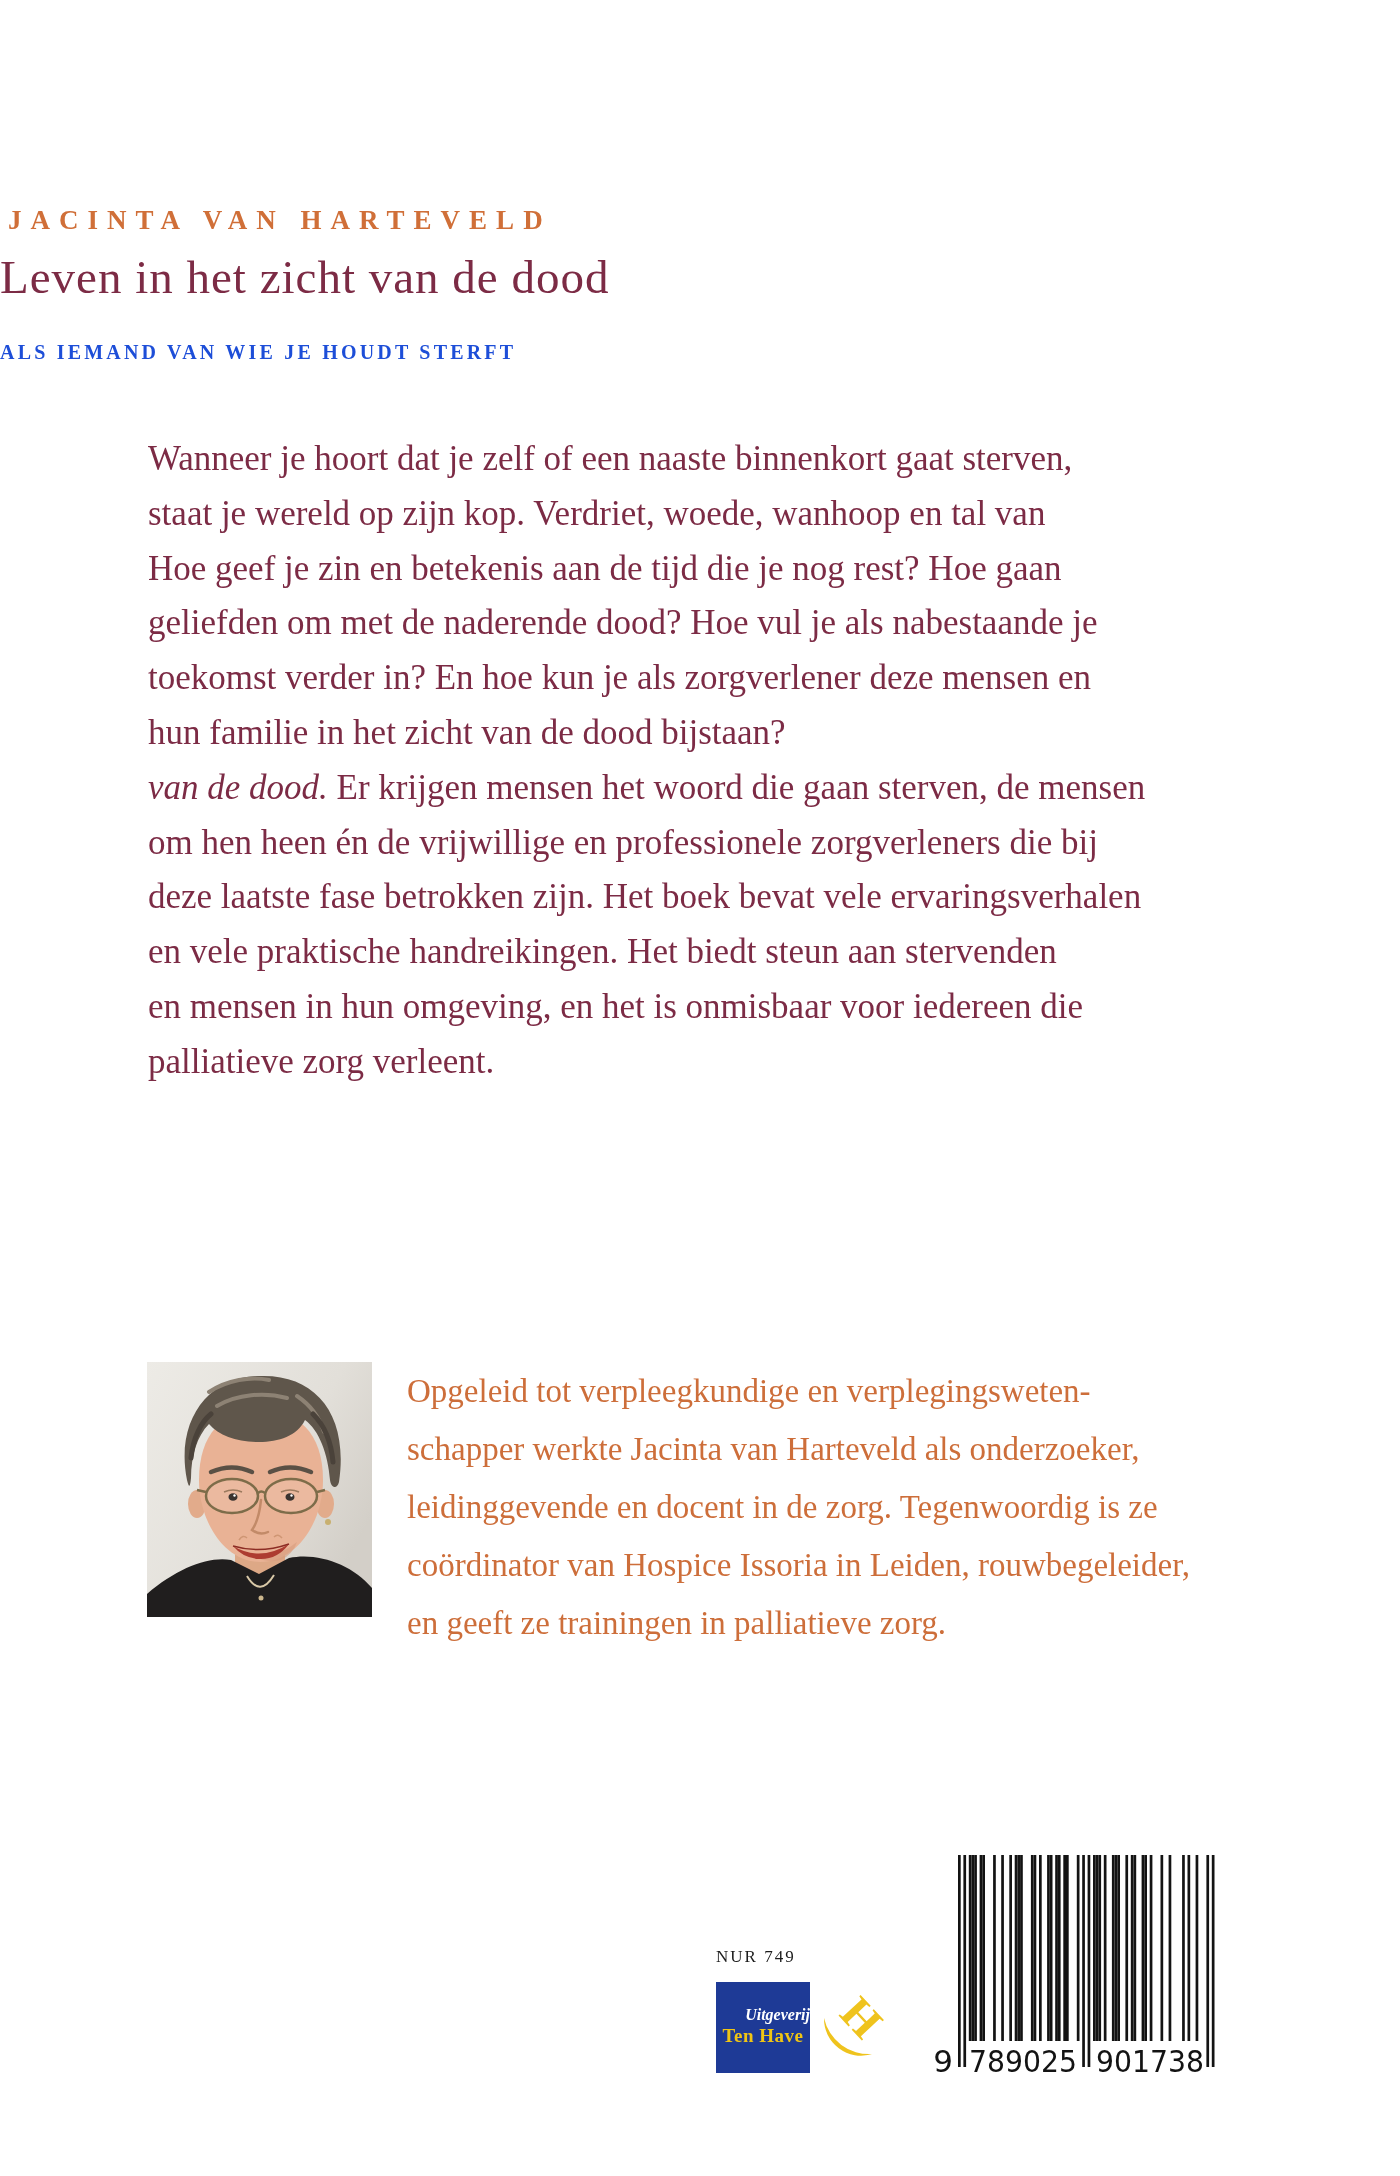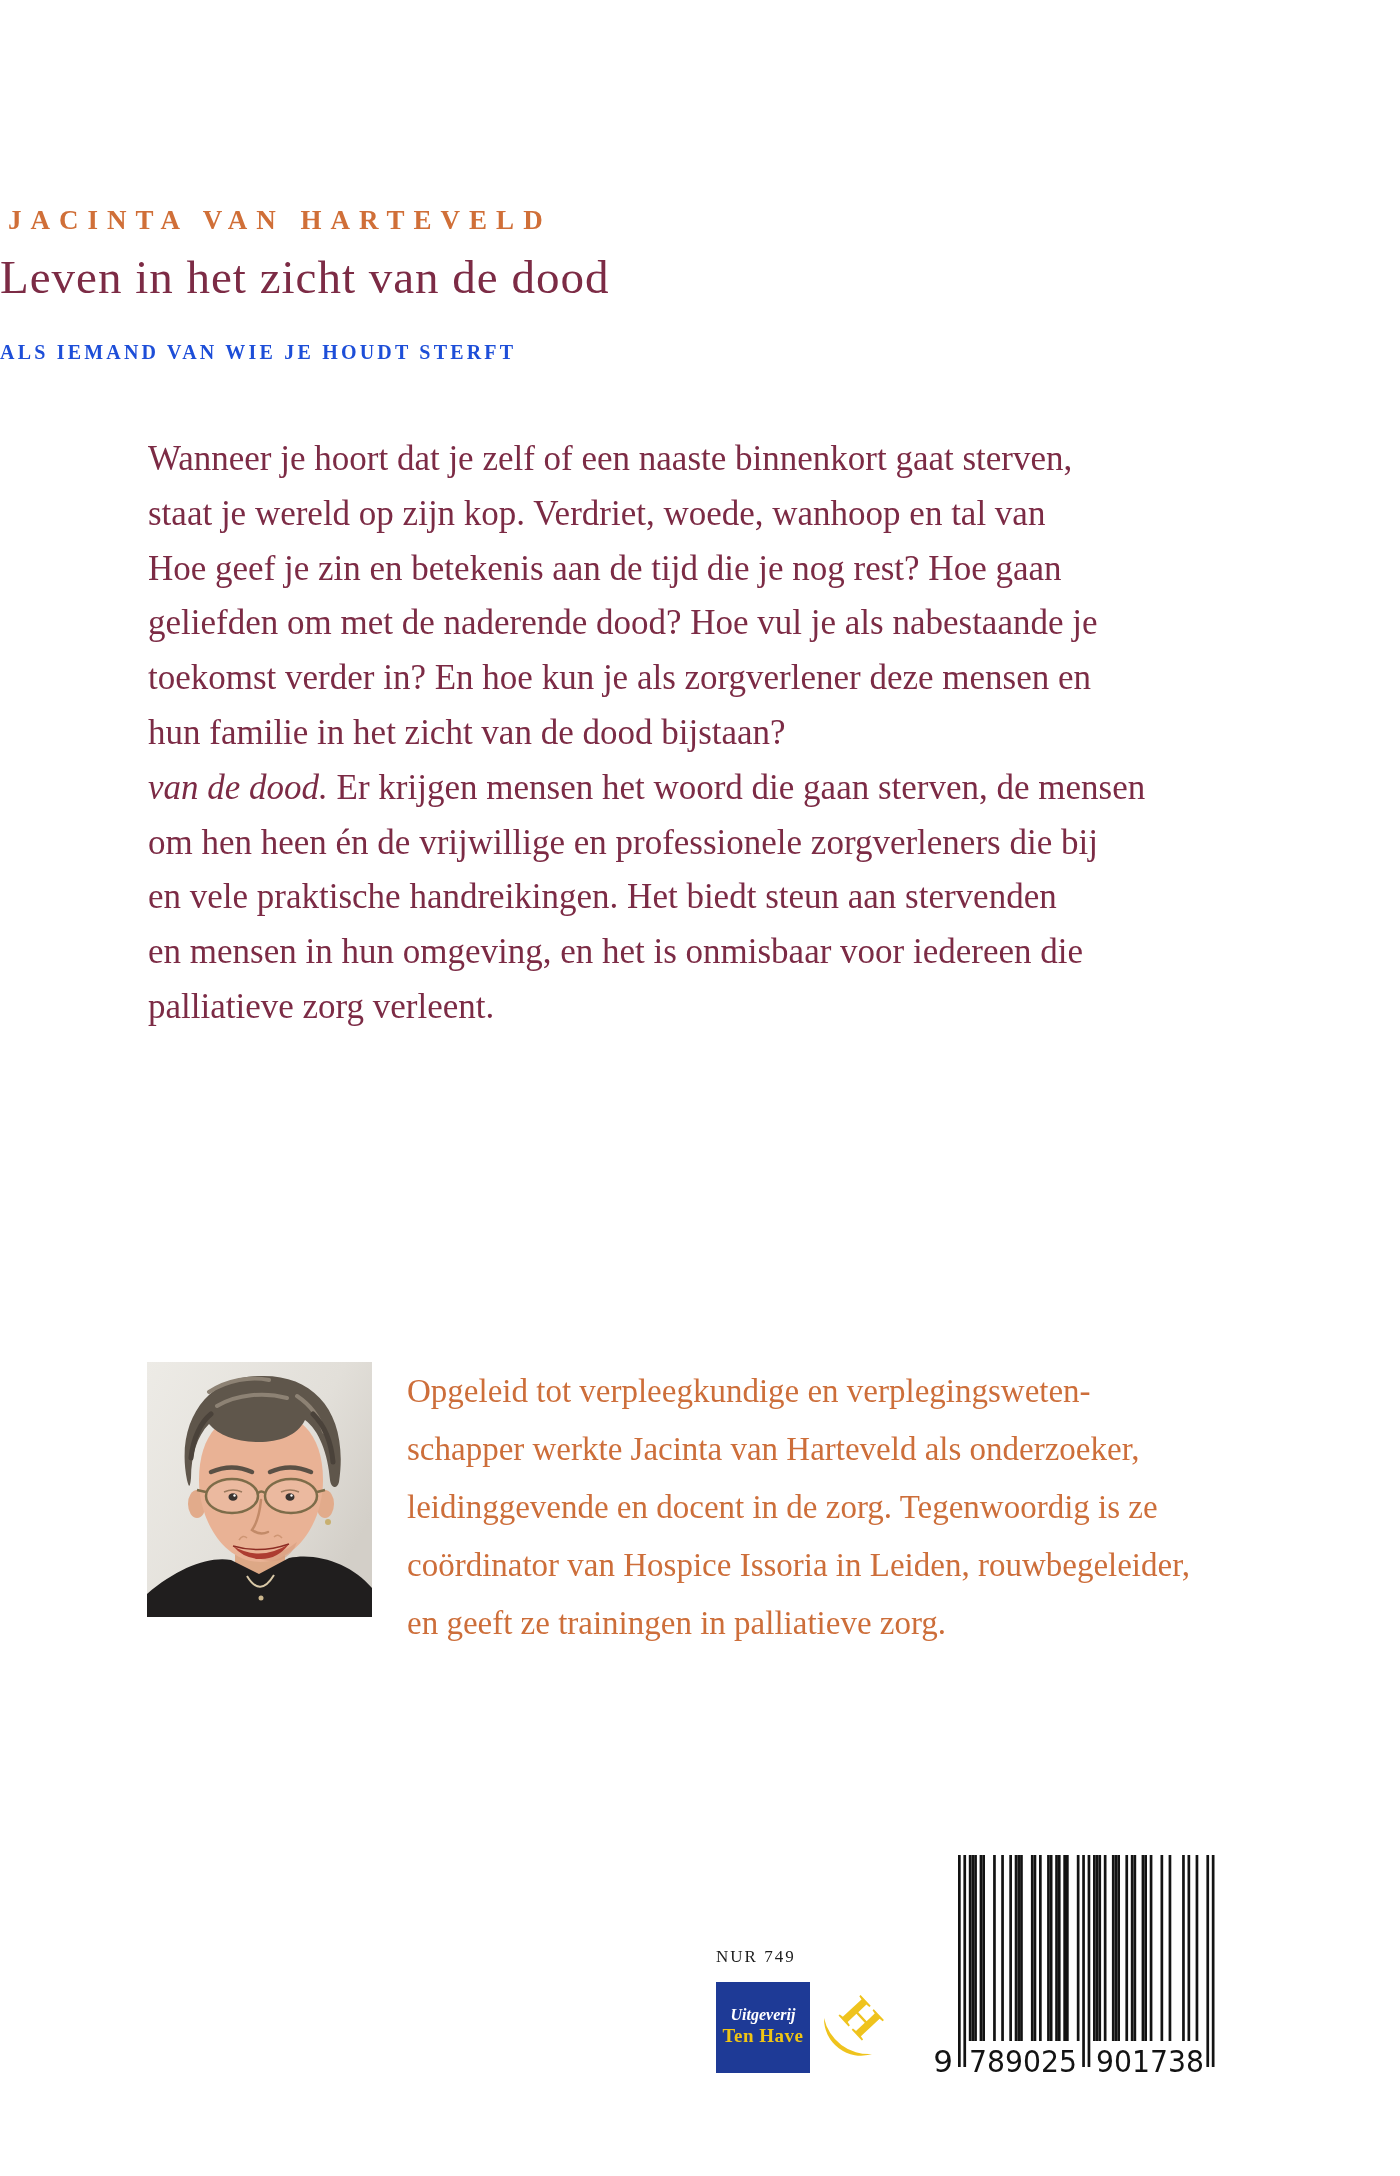--- a/index.html
+++ b/index.html
@@ -73,20 +73,21 @@
 
   <div class="body-text" style="color: rgb(124, 43, 69);">
       <div class="body-line"><span>Wanneer je hoort dat je zelf of een naaste binnenkort gaat sterven,</span></div>
       <div class="body-line"><span>staat je wereld op zijn kop. Verdriet, woede, wanhoop en tal van</span></div>
       <div class="body-line"><span>Hoe geef je zin en betekenis aan de tijd die je nog rest? Hoe gaan</span></div>
       <div class="body-line"><span>geliefden om met de naderende dood? Hoe vul je als nabestaande je</span></div>
       <div class="body-line"><span>toekomst verder in? En hoe kun je als zorgverlener deze mensen en</span></div>
       <div class="body-line"><span>hun familie in het zicht van de dood bijstaan?</span></div>
       <div class="body-line"><span class="italic">van de dood.</span><span> Er krijgen mensen het woord die gaan sterven, de mensen</span></div>
       <div class="body-line"><span>om hen heen én de vrijwillige en professionele zorgverleners die bij</span></div>
+      <div class="body-line"><span>deze laatste fase betrokken zijn. Het boek bevat vele ervaringsverhalen</span></div>
       <div class="body-line"><span>en vele praktische handreikingen. Het biedt steun aan stervenden</span></div>
       <div class="body-line"><span>en mensen in hun omgeving, en het is onmisbaar voor iedereen die</span></div>
       <div class="body-line"><span>palliatieve zorg verleent.</span></div>
     </div>
 
   <svg class="author-photo" viewBox="0 0 225 255" xmlns="http://www.w3.org/2000/svg">
     <defs>
       <linearGradient id="bgGrad" x1="0" y1="0" x2="1" y2="0.6">
         <stop offset="0" stop-color="#edebe6"></stop>
         <stop offset="0.65" stop-color="#e2dfd9"></stop>
@@ -139,21 +140,21 @@
       <div class="bio-line">Opgeleid tot verpleegkundige en verplegingsweten-</div>
       <div class="bio-line">schapper werkte Jacinta van Harteveld als onderzoeker,</div>
       <div class="bio-line">leidinggevende en docent in de zorg. Tegenwoordig is ze</div>
       <div class="bio-line">coördinator van Hospice Issoria in Leiden, rouwbegeleider,</div>
       <div class="bio-line">en geeft ze trainingen in palliatieve zorg.</div>
     </div>
 
   <div class="nur-label">NUR 749</div>
 
   <div class="publisher-logo" style="background-color: rgb(30, 58, 150);">
-    <div class="publisher-imprint" style="color: rgb(255, 255, 255);">Uitgeverij</div>
+    <div class="publisher-imprint" style="color: rgb(255, 255, 255); text-align: right;">Uitgeverij</div>
     <div class="publisher-name" style="color: rgb(240, 197, 20);">Ten Have</div>
   </div>
 
   <svg class="h-monogram" viewBox="0 0 84 88" xmlns="http://www.w3.org/2000/svg" style="color: rgb(239, 195, 29);">
     <path d="M8,32 A37,37 0 0 0 56,68 A46,46 0 0 1 8,32 Z" fill="currentColor"></path>
     <text x="26" y="48" transform="rotate(47 46 34)" font-family="Liberation Serif, serif" font-weight="bold" font-size="46" fill="currentColor">H</text>
   </svg>
 
   <div class="barcode"><svg viewBox="0 0 292 224" width="292" height="224">
         <rect x="28.00" y="2" width="2.70" height="212" fill="#131313"></rect>

